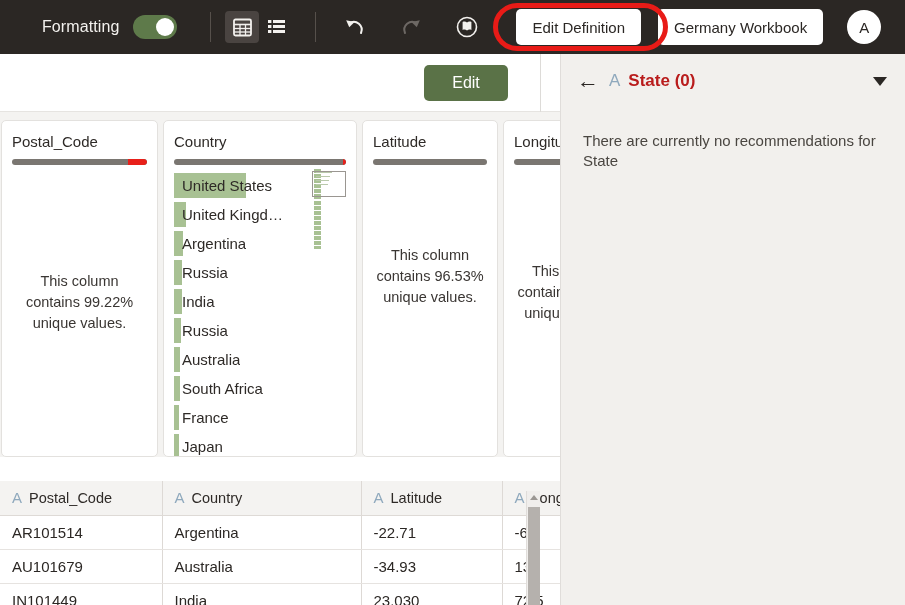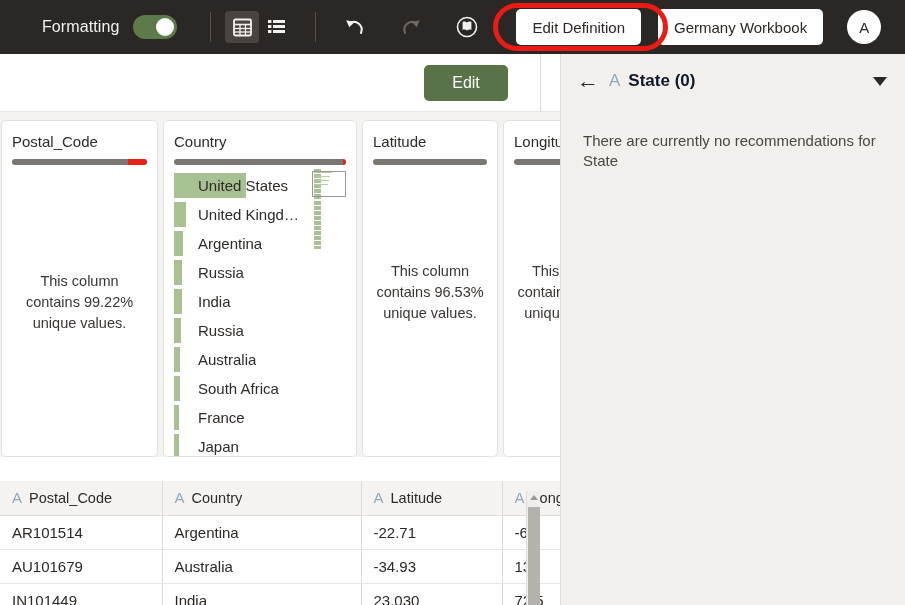--- a/index.html
+++ b/index.html
@@ -120,36 +120,36 @@
   }
   .qbar .red {
     position: absolute; right: 0; top: 0; height: 6px;
     background: #e8201a; border-radius: 0 3px 3px 0;
   }
   .uniq-note {
     position: absolute; left: 10px; right: 10px;
     top: 150px; text-align: center;
     font-size: 14.5px; color: #3a3633; line-height: 1.45;
   }
-  .card.c-lat .uniq-note { top: 140px; }
+  .card.c-lat .uniq-note { top: 124px; }
   .card.c-lon .uniq-note { top: 140px; }
 
   
   .vlist { margin-top: 2px; position: relative; }
   .vrow {
     height: 29px; position: relative;
     display: flex; align-items: center;
   }
   .vrow .vbar {
     position: absolute; left: 0; top: 2px;
     height: 25px; background: #a8c193;
   }
   .vrow .vtext {
     position: relative; font-size: 15px; color: #2e2a27;
-    padding-left: 24px; white-space: nowrap;
+    padding-left: 8px; white-space: nowrap;
     text-overflow: ellipsis; overflow: hidden;
     max-width: 150px;
   }
   .minimap {
     position: absolute; right: 8px; top: 48px;
     width: 42px; height: 170px;
   }
   .minimap .mstrip {
     position: absolute; left: 8px; top: 0;
     width: 7px; background: #a8c193;
@@ -223,21 +223,21 @@
     padding: 0 14px 0 16px; position: relative;
   }
   .rp-back {
     font-size: 22px; color: #2b2724; cursor: pointer;
     line-height: 1; margin-right: 10px; user-select: none;
   }
   .rp-type {
     color: #8fa9bd; font-size: 17px; margin-right: 8px;
   }
   .rp-title {
-    font-size: 17px; font-weight: bold; color: #0f172a;
+    font-size: 17px; font-weight: bold; color: #b91c1c;
   }
   .rp-chev {
     position: absolute; right: 18px; top: 23px;
     width: 0; height: 0;
     border-left: 7px solid transparent;
     border-right: 7px solid transparent;
     border-top: 9px solid #2b2724;
     cursor: pointer;
   }
   .rp-body {

